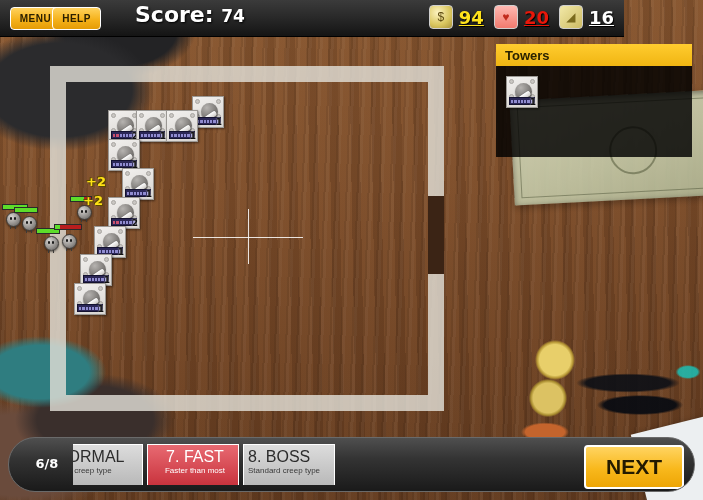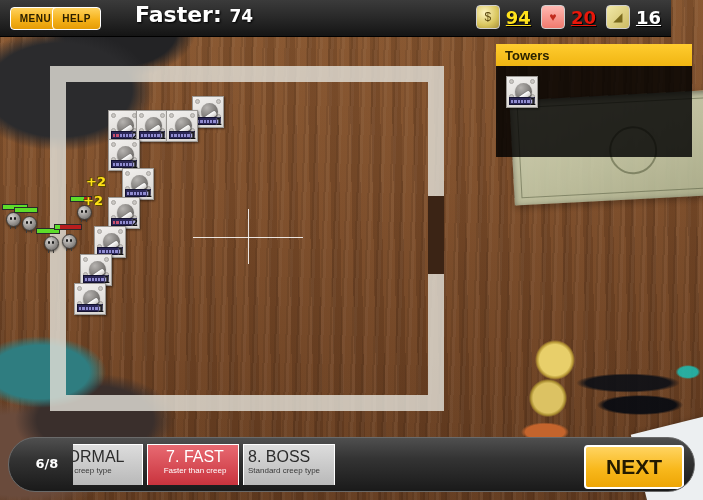--- a/index.html
+++ b/index.html
@@ -35,21 +35,21 @@
     background:linear-gradient(160deg,#d7d9bb,#c3c7a6 55%,#aeb391);
     transform:rotate(-3deg);opacity:.92;
     box-shadow:0 2px 6px rgba(0,0,0,.45) inset, 0 3px 7px rgba(0,0,0,.3);}
   .note:after{content:"";position:absolute;inset:7px;border:1px solid rgba(60,70,45,.45);}
   .noteseal{position:absolute;left:45%;top:30%;width:44px;height:44px;border-radius:50%;
     border:2px solid rgba(70,80,50,.5);}
   .notepad{position:absolute;left:640px;top:420px;width:110px;height:90px;background:#eceff1;
     transform:rotate(-14deg);box-shadow:0 2px 6px rgba(0,0,0,.4);}
 
   
-  .topbar{position:absolute;left:0;top:0;width:671px;height:36px;
+  .topbar{position:absolute;left:0;top:0;width:624px;height:36px;
     background:linear-gradient(180deg,#3b3b3b 0%, #2a2a2a 45%, #141414 100%);
     border-bottom:1px solid #000;z-index:40;text-align:right;}
   .btn-y{position:absolute;top:7px;height:21px;border-radius:4px;
     background:linear-gradient(180deg,#ffd25c 0%,#f5b21c 55%,#e59c05 100%);
     border:1px solid #fff;color:#2b2000;font-size:10px;font-weight:bold;
     letter-spacing:.5px;display:flex;align-items:center;justify-content:center;cursor:pointer;}
   #menu-btn{left:10px;width:49px;}
   #help-btn{left:52px;width:47px;}
   .score{position:absolute;left:135px;top:2px;color:#fff;font-size:22px;font-weight:bold;
     font-family:"DejaVu Sans",sans-serif;text-shadow:1px 1px 2px #000;}
@@ -148,21 +148,21 @@
   <div class="desk"></div>
   <div class="note">
     <div class="noteseal"></div>
   </div>
   <div class="notepad"></div>
 
   <div class="topbar">
     <div class="btn-y" id="menu-btn">MENU</div>
     <div class="btn-y" id="help-btn">HELP</div>
     <div class="score">
-      <span>Faster:</span>
+      <span>Score:</span>
       <span class="sv">74</span>
     </div>
     <div class="stats">
       <div class="stat">
         <span class="sicon ic-coin">$</span>
         <span class="sval v-coin">94</span>
       </div>
       <div class="stat">
         <span class="sicon ic-heart">♥</span>
         <span class="sval v-lives">20</span>
@@ -450,21 +450,21 @@
 
   <div class="wavebar">
     <div class="wbnum">6/8</div>
     <div class="wavetrack" id="wave-track">
         <div class="wcard w-normal" style="left: -22px;">
           <div class="wt">NORMAL</div>
           <div class="wd">dard creep type</div>
         </div>
         <div class="wcard w-fast" style="left: 74px;">
           <div class="wt">7. FAST</div>
-          <div class="wd">Faster than creep</div>
+          <div class="wd">Faster than most</div>
         </div>
         <div class="wcard w-boss" style="left: 170px;">
           <div class="wt">8. BOSS</div>
           <div class="wd">Standard creep type</div>
         </div>
       </div>
     <div class="nextbtn">NEXT</div>
   </div>
 
 </div>

